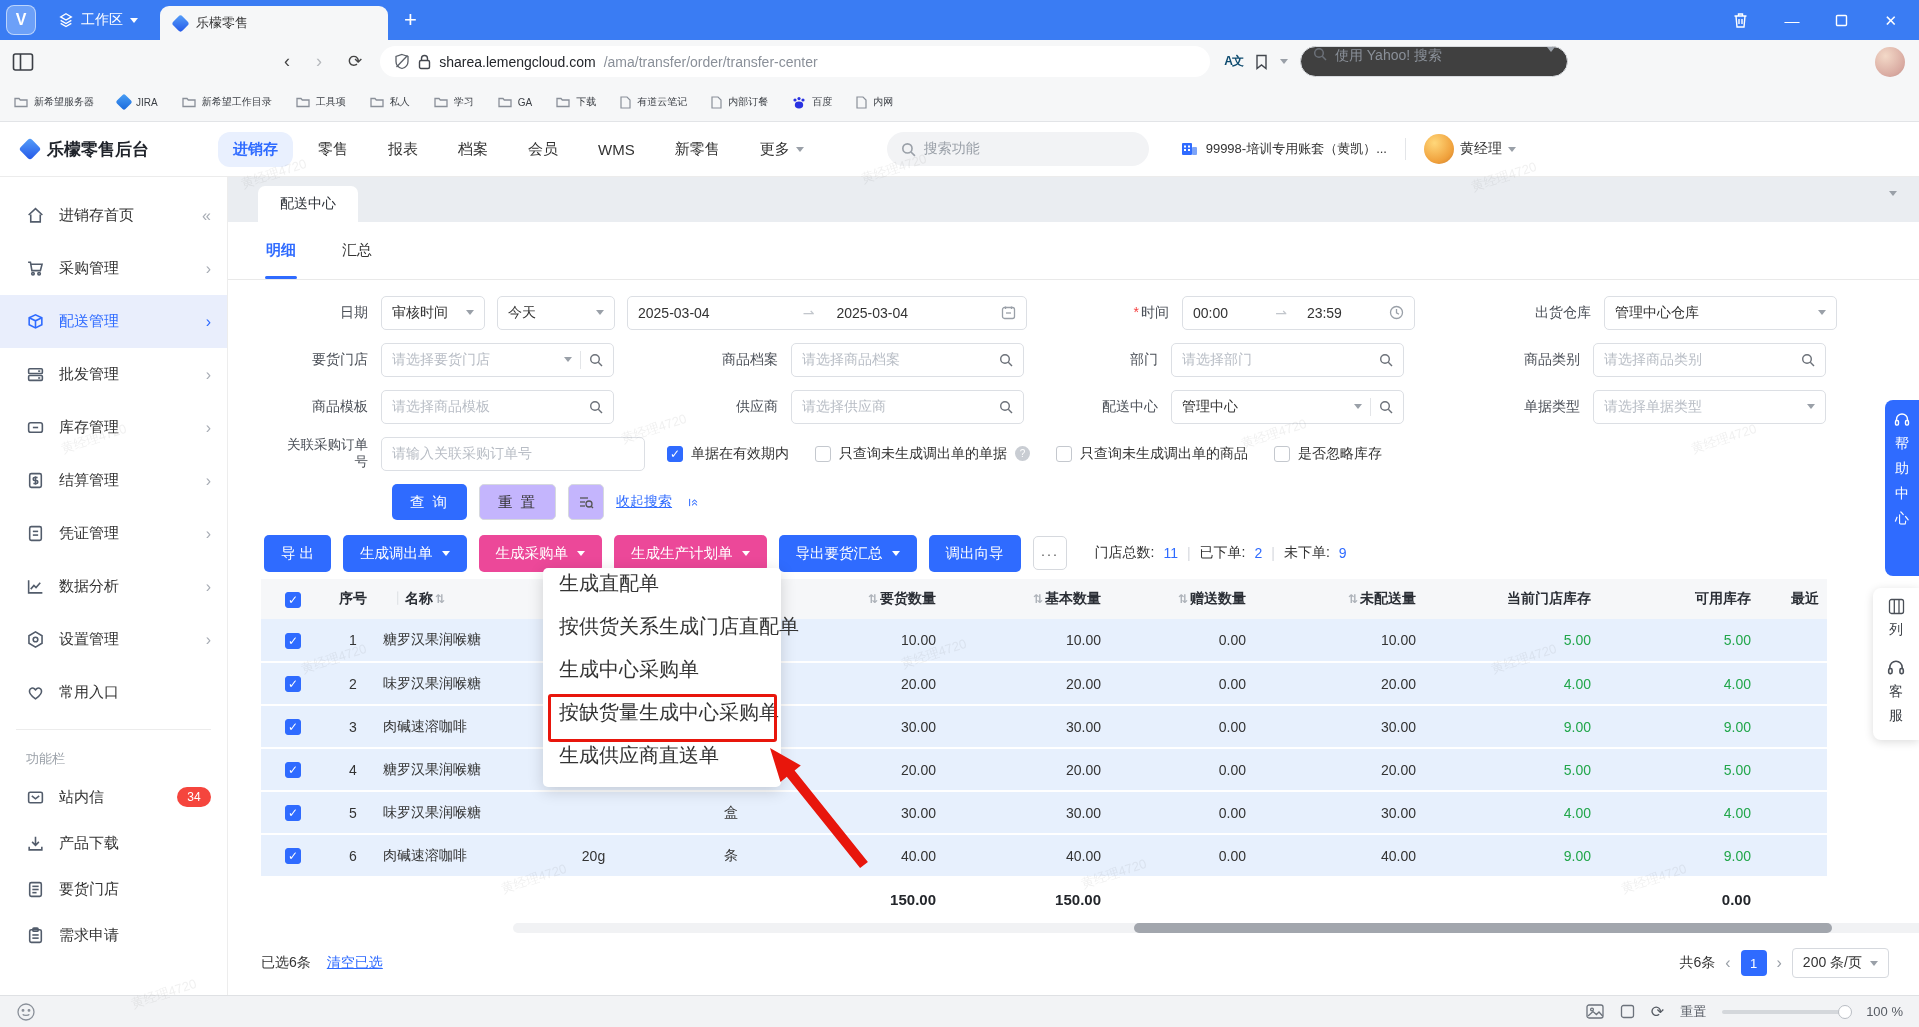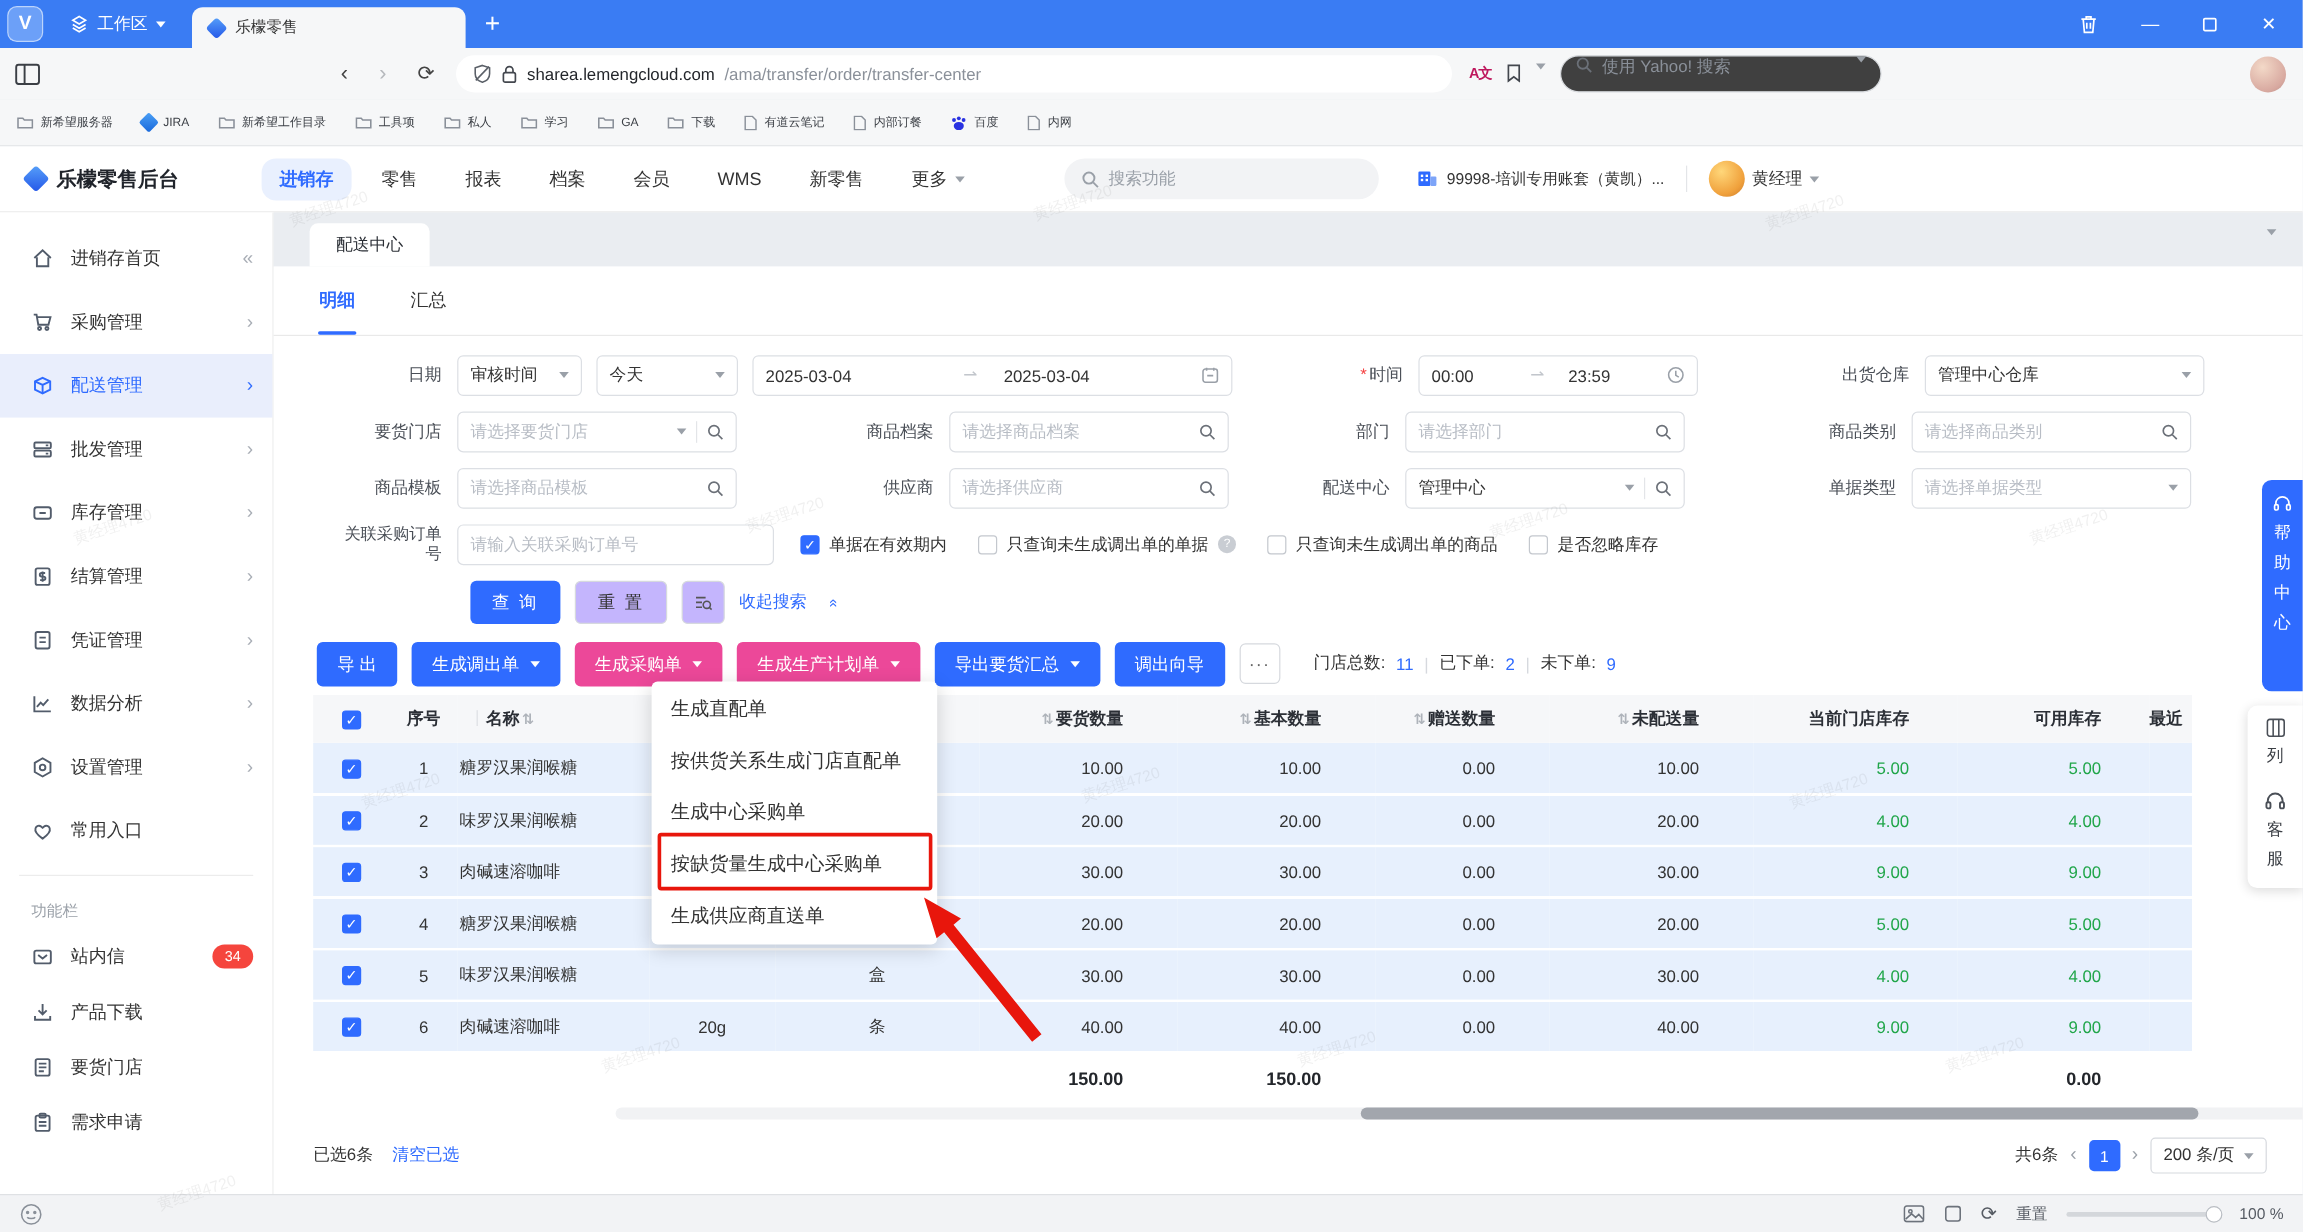--- a/index.html
+++ b/index.html
@@ -23,21 +23,21 @@
 
   .toolbar { height:43px; background:#f6f7f8; display:flex; align-items:center; flex:0 0 auto; }
   .panelicon { margin-left:12px; }
   .navbtns { display:flex; align-items:center; gap:26px; margin-left:250px; color:#444; font-size:18px; }
   .navbtns .dis { color:#b6b9bd; }
   .reload { font-size:17px; }
   .urlbox { height:31px; background:#fff; border-radius:16px; flex:0 0 830px; margin-left:18px;
             display:flex; align-items:center; gap:8px; padding:0 14px; font-size:14px; }
   .urlpath { color:#8a9099; }
   .urldomain { color:#23262b; }
-  .urlright { display:flex; align-items:flex-start; gap:12px; margin-left:14px; color:#be185d; }
+  .urlright { display:flex; align-items:center; gap:12px; margin-left:14px; color:#0c4a6e; }
   .tr-ico { font-size:12px; font-weight:bold; letter-spacing:-1px; }
   .searchpill { height:31px; width:268px; border:1px solid #d8dbdf; background:#404040; border-radius:16px;
                 display:flex; align-items:flex-start; gap:8px; padding:0 12px; color:#8a9099; margin-left:12px; }
   .avatar-b { width:30px; height:30px; border-radius:50%; background:radial-gradient(circle at 35% 30%,#f3d9c8,#d8a9a0 70%,#b98b87); margin-left:auto; margin-right:14px; }
 
   .bookmarks { height:39px; background:#f6f7f8; border-bottom:1px solid #e2e4e7; display:flex; align-items:center;
                gap:24px; padding-left:14px; font-size:10px; color:#3b3f45; flex:0 0 auto; }
   .bm { display:flex; align-items:center; gap:6px; }
 
   
@@ -97,21 +97,21 @@
   .ckitem { display:flex; align-items:center; gap:8px; font-size:14px; color:#333; }
   .qmark { width:15px; height:15px; border-radius:50%; background:#c9cdd3; color:#fff; font-size:10px; display:flex; align-items:center; justify-content:center; }
   .po-label { font-size:13.5px; line-height:1.25; }
 
   .btnrow { display:flex; align-items:center; gap:12px; height:50px; padding-left:164px; }
   .btn { height:36px; border-radius:5px; display:flex; align-items:center; justify-content:center; padding:0 18px;
          font-size:14.5px; letter-spacing:2px; }
   .btn.primary { background:#2f6bff; color:#fff; }
   .btn.ghost { background:#c4b5fd; border:1px solid #d6d9de; color:#333; }
   .btn.sq { width:36px; padding:0; letter-spacing:0; }
-  .linkblue { color:#2f6bff; font-size:14px; display:flex; align-items:center; gap:20px; }
+  .linkblue { color:#2f6bff; font-size:14px; display:flex; align-items:center; gap:20px;text-decoration:underline; }
   .rot90 { display:inline-block; transform:rotate(90deg); font-size:13px; }
 
   .actions { display:flex; align-items:center; gap:12px; height:52px; padding-left:36px; }
   .abtn { height:37px; border-radius:5px; background:#2f6bff; color:#fff; display:flex; align-items:center; gap:9px;
           padding:0 17px; font-size:14.5px; }
   .abtn.lite { background:#ec4899;justify-content:space-between; }
   .abtn .car { border-top-color:#fff; }
   .more { width:34px; height:34px; border:1px solid #d6d9de; border-radius:5px; display:flex; align-items:center;
           justify-content:center; color:#666; font-size:15px; letter-spacing:1px; }
   .stats { display:flex; align-items:center; gap:9px; margin-left:16px; font-size:14px; color:#333; }
@@ -141,21 +141,21 @@
   .tfooter { position:absolute; left:33px; right:30px; top:718px; height:46px; display:flex; align-items:center; }
   .tfooter .lft { display:flex; gap:16px; align-items:center; font-size:14px; }
   .pager { margin-left:auto; display:flex; align-items:center; gap:10px; font-size:14px; color:#333; }
   .pgbtn { color:#9aa0a8; font-size:16px; }
   .pgcur { width:26px; height:26px; background:#2f6bff; color:#fff; border-radius:4px; display:flex; align-items:center; justify-content:center; font-size:13px; }
   .pgsize { height:30px; border:1px solid #d6d9de; border-radius:4px; display:flex; align-items:center; gap:8px; padding:0 10px; }
 
   
   .menu { position:absolute; left:543px; top:568px; width:238px; background:#fff; border-radius:5px;
           box-shadow:0 4px 16px rgba(0,0,0,.16); z-index:30; padding:2px 0; }
-  .menu-item { height:43px; display:flex; align-items:center; padding:0 16px; font-size:16px; color:#333; white-space:nowrap; }
+  .menu-item { height:43px; display:flex; padding:0 16px; font-size:20px; color:#333; white-space:nowrap; }
   .redbox { position:absolute; left:548px; top:694px; width:229px; height:48px; border:3px solid #e8160c; border-radius:3px; z-index:31; }
   .redarrow { position:absolute; left:752px; top:740px; z-index:31; }
 
   
   .helptab { position:absolute; right:0; top:400px; width:34px; height:176px; background:#2f6bff; color:#fff;
              border-radius:8px 0 0 8px; display:flex; flex-direction:column; align-items:center; gap:7px; padding-top:12px;
              font-size:14px; z-index:25; }
   .svcpanel { position:absolute; right:0; top:588px; width:46px; height:152px; background:#fff; border-radius:8px 0 0 8px;
               box-shadow:0 2px 10px rgba(0,0,0,.14); display:flex; flex-direction:column; align-items:center; gap:6px;
               padding-top:10px; font-size:14px; color:#3b3f45; z-index:25; }

